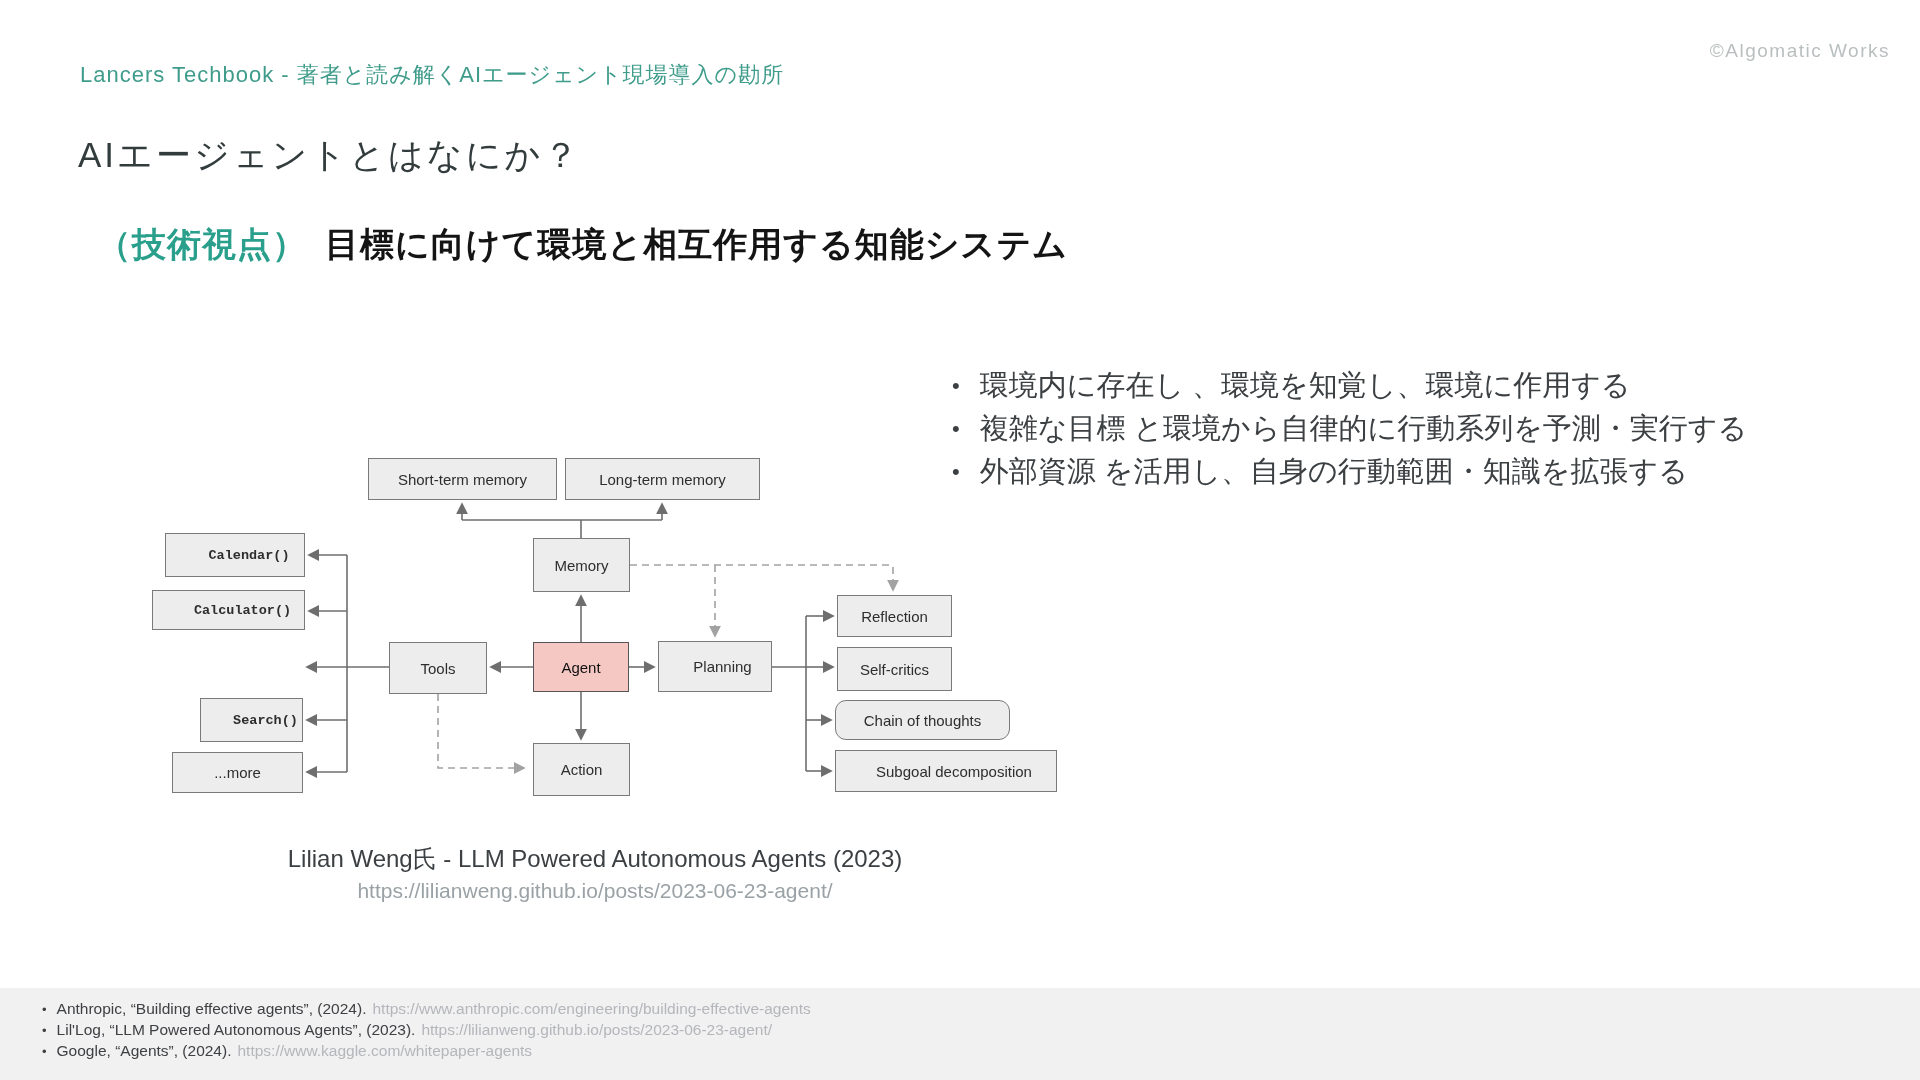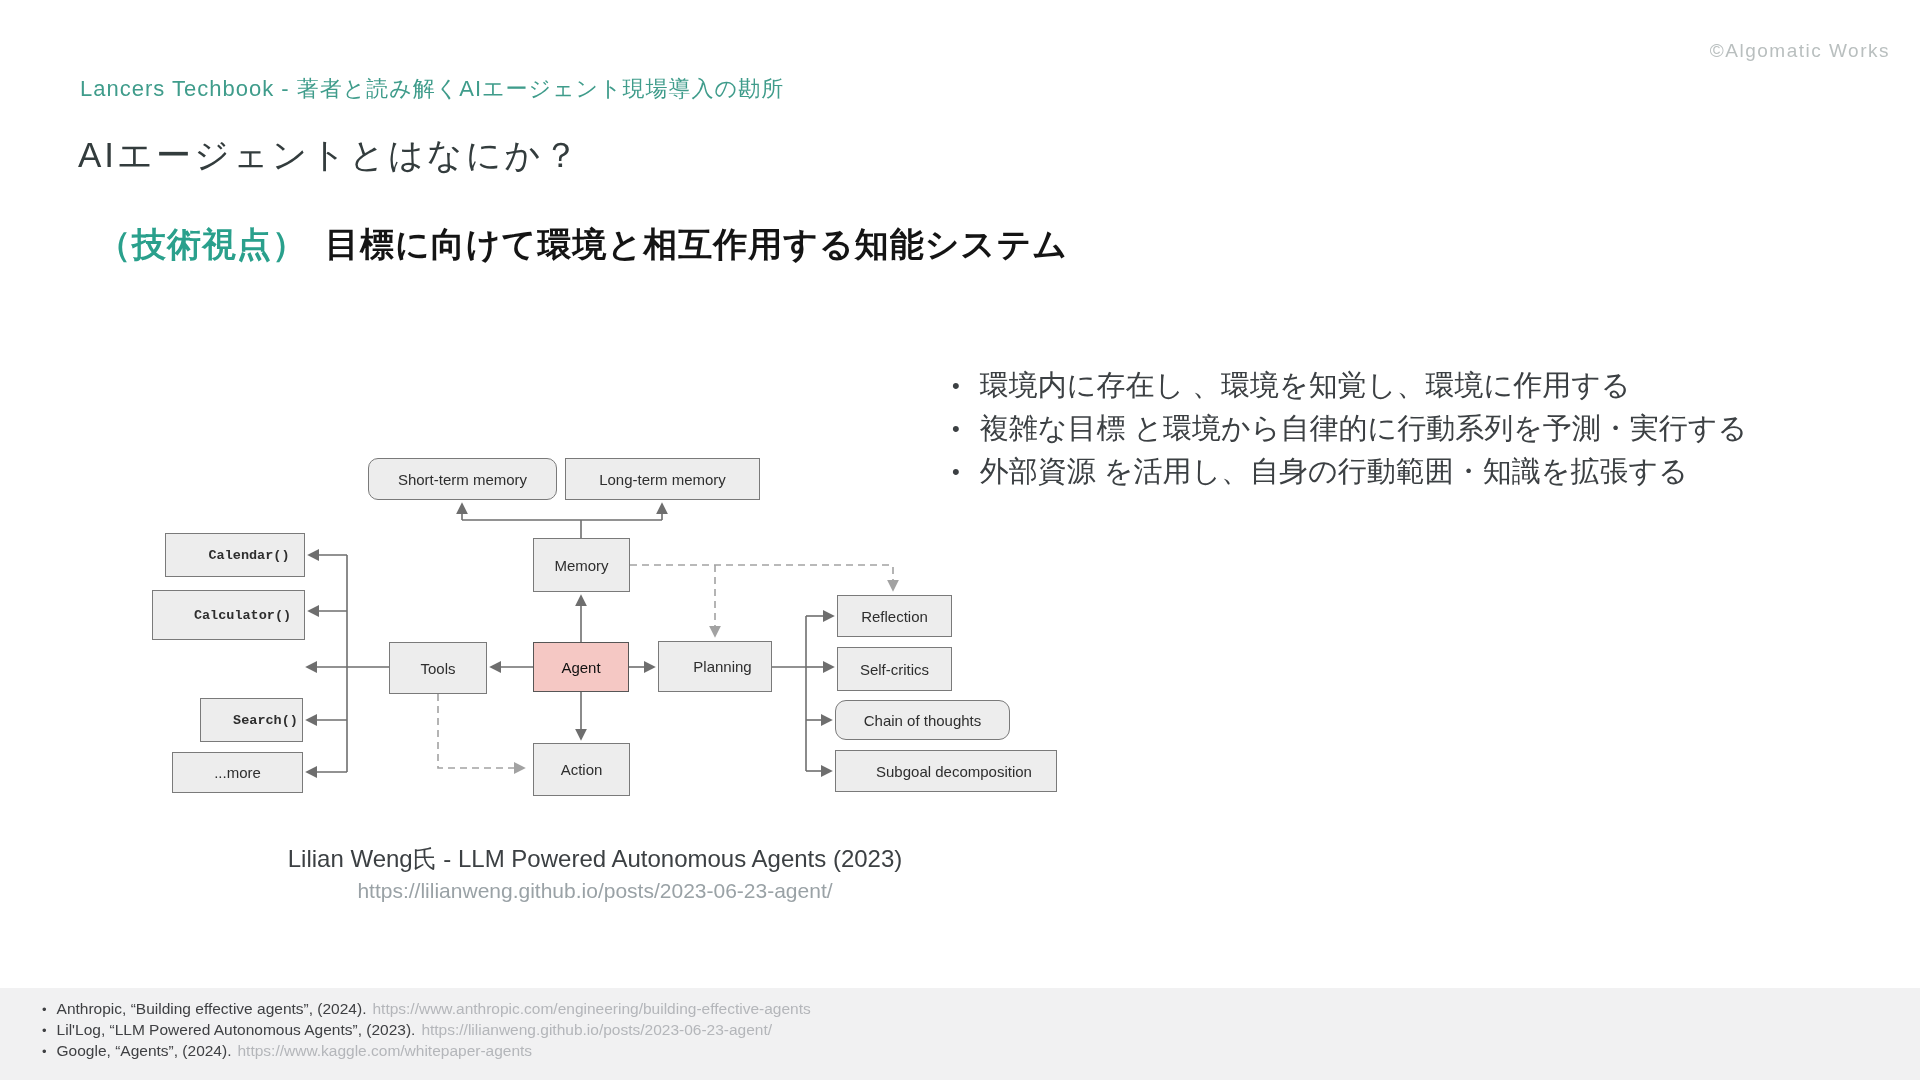--- a/index.html
+++ b/index.html
@@ -3,21 +3,21 @@
 <meta charset="utf-8">
 <style>
   * { margin:0; padding:0; box-sizing:border-box; }
   html,body { width:1920px; height:1080px; background:#fff; overflow:hidden;
               font-family:"Liberation Sans", sans-serif; }
   .slide { position:relative; width:1920px; height:1080px; background:#ffffff; }
 
   .copyright { position:absolute; top:40px; right:30px; font-size:19px;
                color:#b9bfbf; letter-spacing:1.5px; }
 
-  .kicker { position:absolute; left:80px; top:74px; font-size:22px;
+  .kicker { position:absolute; left:80px; top:60px; font-size:22px;
             color:#3f9c8b; letter-spacing:1px; }
 
   .title { position:absolute; left:78px; top:132px; font-size:35px;
            color:#333c3d; letter-spacing:3px; font-weight:400; }
 
   .subtitle { position:absolute; left:97px; top:222px; font-size:34px;
               font-weight:700; letter-spacing:1px; white-space:nowrap; }
   .subtitle .tag { color:#2aa08c; }
   .subtitle .txt { color:#141414; margin-left:18px; }
 
@@ -111,25 +111,25 @@
         <line x1="746" y1="331" x2="771" y2="331" marker-end="url(#ah)"></line>
       </g>
       <g stroke="#a2a2a2" stroke-width="1.6" fill="none" stroke-dasharray="7 5">
         <path d="M570,125 H833"></path>
         <line x1="655" y1="125" x2="655" y2="196" marker-end="url(#ahd)"></line>
         <line x1="833" y1="127" x2="833" y2="150" marker-end="url(#ahd)"></line>
         <path d="M378,254 V328 H464" marker-end="url(#ahd)"></path>
       </g>
     </svg>
 
-    <div class="dbox" style="left:308px;top:18px;width:189px;height:42px;border-radius:10px;">Short-term memory</div>
+    <div class="dbox" style="left:308px;top:18px;width:189px;height:42px;">Short-term memory</div>
     <div class="dbox" style="left:505px;top:18px;width:195px;height:42px;">Long-term memory</div>
     <div class="dbox" style="left:473px;top:98px;width:97px;height:54px;">Memory</div>
     <div class="dbox mono" style="left:105px;top:93px;width:140px;height:44px;">Calendar()</div>
-    <div class="dbox mono" style="left:92px;top:150px;width:153px;height:50px;">Calculator()</div>
+    <div class="dbox mono" style="left:92px;top:150px;width:153px;height:40px;">Calculator()</div>
     <div class="dbox mono" style="left:140px;top:258px;width:103px;height:44px;">Search()</div>
     <div class="dbox" style="left:112px;top:312px;width:131px;height:41px;">...more</div>
     <div class="dbox" style="left:329px;top:202px;width:98px;height:52px;">Tools</div>
     <div class="dbox agent" style="left:473px;top:202px;width:96px;height:50px;">Agent</div>
     <div class="dbox" style="left:598px;top:201px;width:114px;height:51px;padding-left:15px;">Planning</div>
     <div class="dbox" style="left:473px;top:303px;width:97px;height:53px;">Action</div>
     <div class="dbox" style="left:777px;top:155px;width:115px;height:42px;">Reflection</div>
     <div class="dbox" style="left:777px;top:207px;width:115px;height:44px;">Self-critics</div>
     <div class="dbox" style="left:775px;top:260px;width:175px;height:40px;border-radius:11px;">Chain of thoughts</div>
     <div class="dbox" style="left:775px;top:310px;width:222px;height:42px;padding-left:16px;">Subgoal decomposition</div>

